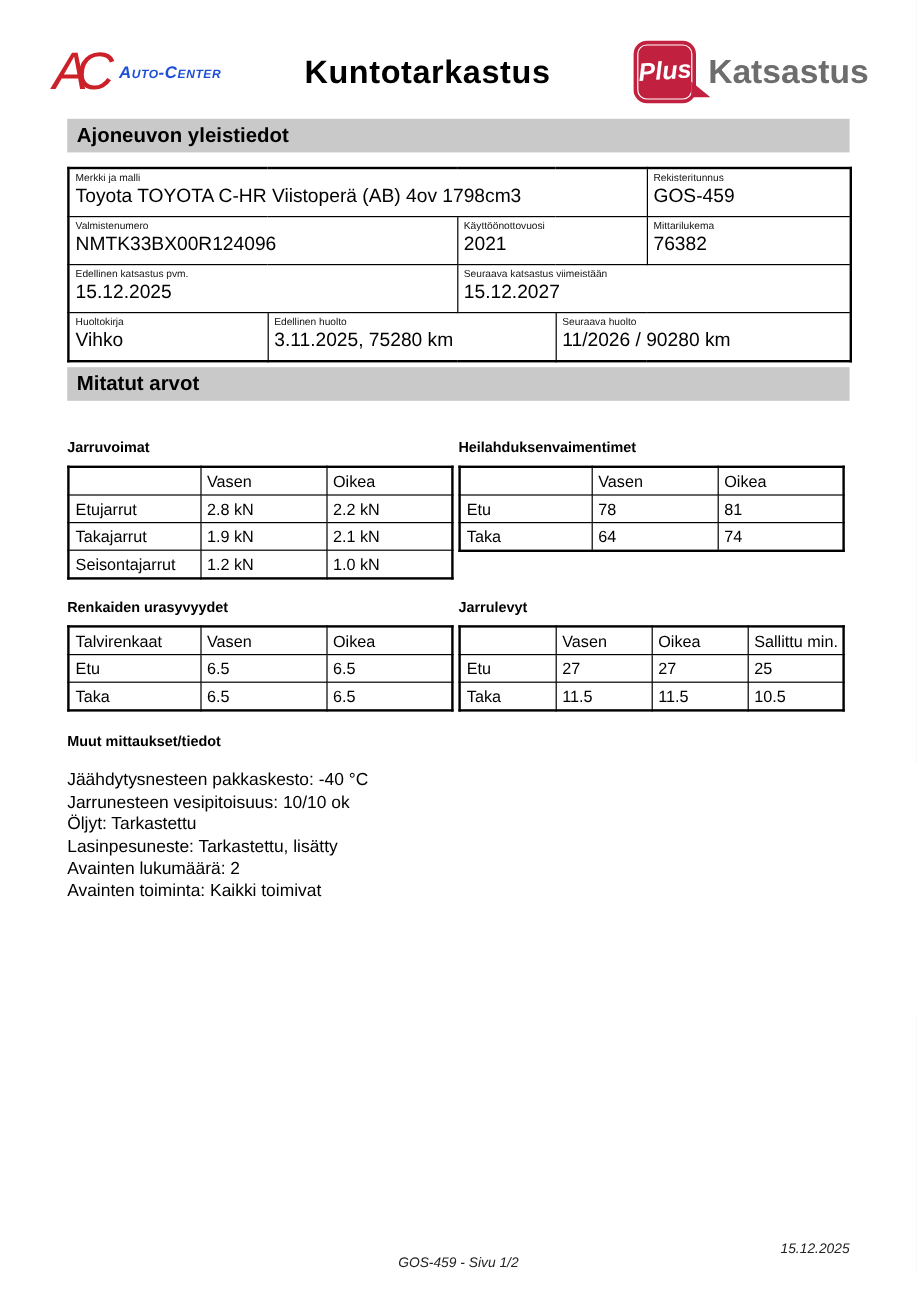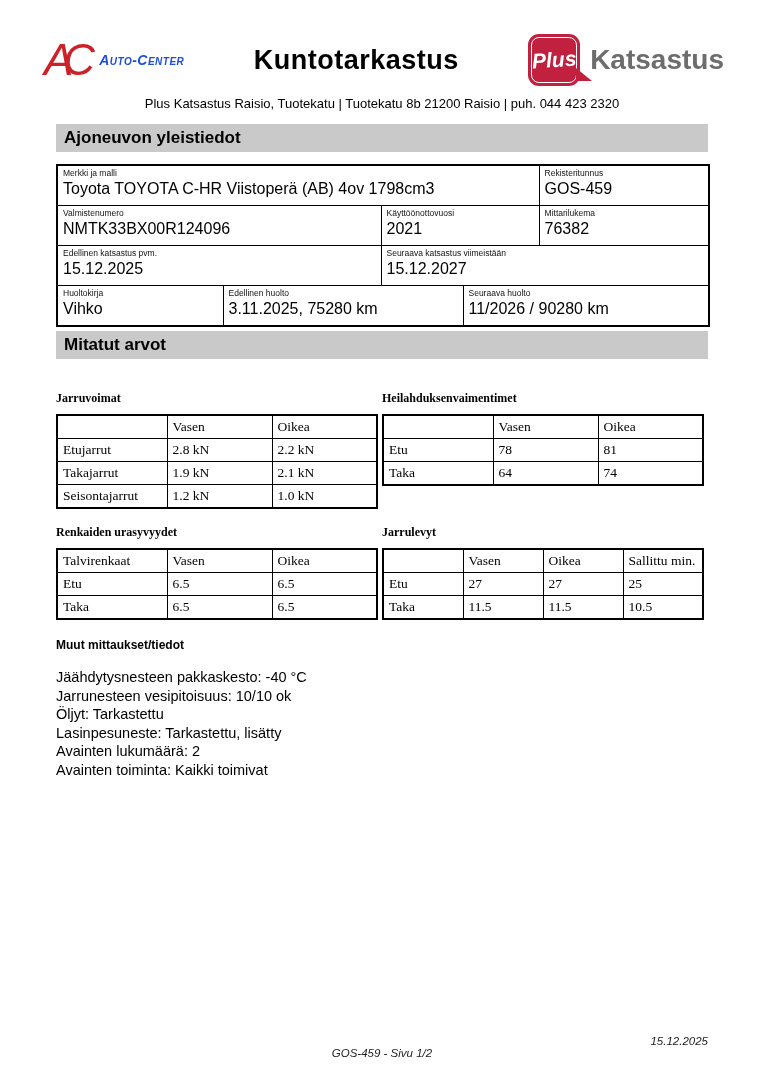--- a/index.html
+++ b/index.html
@@ -55,21 +55,21 @@
   
   .info-table { border-collapse:collapse; table-layout:fixed; width:652px; margin-top:12px; }
   .info-table td { border:1px solid #000; padding:2px 5px 3px 5px; vertical-align:top; height:34px; }
   .info-table { border:2px solid #000; }
   .f-label { font-size:8.5px; color:#111; }
   .f-value { font-size:16px; margin-top:2px; white-space:nowrap; }
   
   .mgrid { display:flex; justify-content:space-between; }
   .mgrid-1 { margin-top:32px; }
   .mgrid-2 { margin-top:16px; }
-  .mcol { width:336px;font-family:Liberation Serif, serif; }
+  .mcol { width:336px; }
   .mtitle { font-size:12px; font-weight:bold; margin-bottom:8px; }
   .mtable { border-collapse:collapse; table-layout:fixed; width:320px; border:2px solid #000; }
   .mtable td { border:1px solid #000; font-size:13.5px; padding:1px 5px; height:20px; white-space:nowrap; overflow:hidden; }
   
   .other { margin-top:18px; }
   .other-title { font-size:12px; font-weight:bold; margin-bottom:16px; }
   .other-line { font-size:14.5px; line-height:18.5px; }
   
   .footer-page {
     position:absolute; left:0; right:0; bottom:21px; text-align:center;
@@ -92,21 +92,20 @@
     </div>
     <div class="doc-title">Kuntotarkastus</div>
     <div class="plus-logo">
       <div class="plus-box">
         <span class="plus-word">Plus</span>
         <span class="tail"></span>
       </div>
       <span class="katsastus-word">Katsastus</span>
     </div>
   </div>
-  <div class="address">Plus Katsastus Raisio, Tuotekatu | Tuotekatu 8b 21200 Raisio | puh. 044 423 2320</div>
 
   <div class="content">
 
     <div class="section-bar bar-1">Ajoneuvon yleistiedot</div>
 
     <table class="info-table">
       <colgroup>
         <col style="width:166px">
           <col style="width:158px">
           <col style="width:82px">

